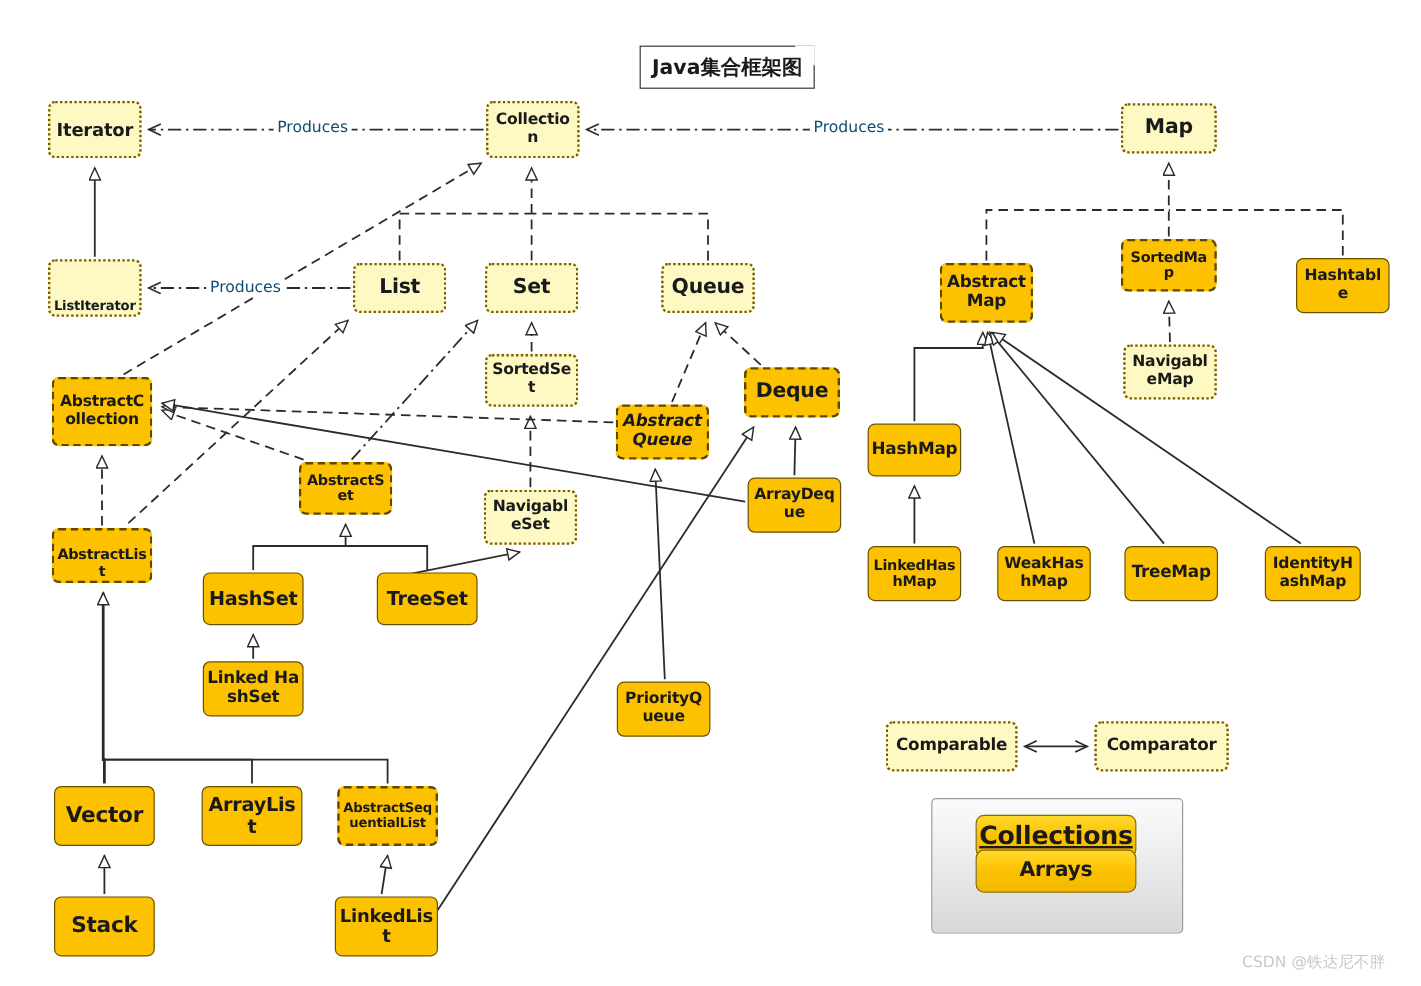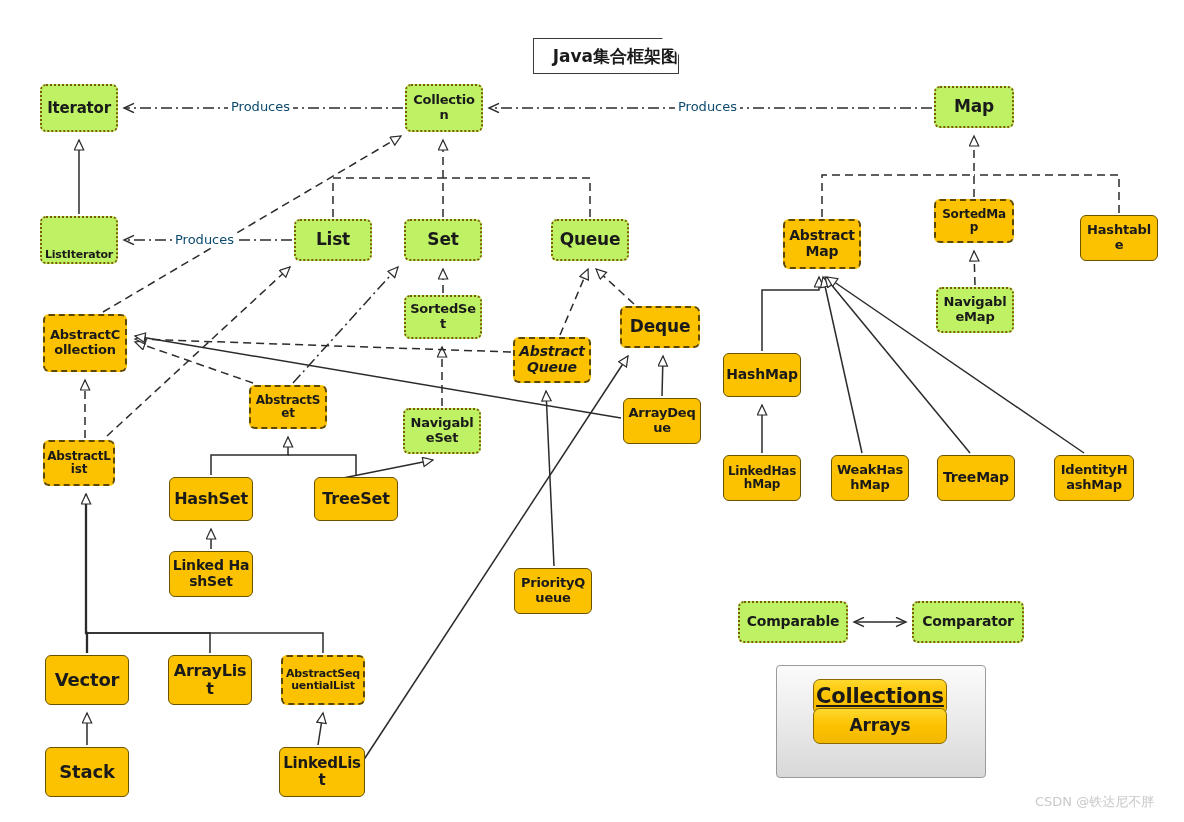--- a/index.html
+++ b/index.html
@@ -36,21 +36,21 @@
     line-height: 1.12;
     font-weight: bold;
     letter-spacing: -0.2px;
     word-break: break-all;
     padding: 1px 2px;
     z-index: 5;
   }
   
   .k-interface {
     border: 2px dotted #7a5c00;
-    background: #bef264;
+    background: #fef9c3;
   }
   
   .k-abstract {
     border: 2px dashed #5e4800;
   }
   
   .k-class {
     border: 1.6px solid #6b5200;
   }
   
@@ -67,21 +67,21 @@
     background: linear-gradient(to bottom, #fbfbfb 0%, #ececec 45%, #d8d8d8 100%);
     z-index: 3;
   }
   .title-note {
     position: absolute;
     box-sizing: border-box;
     background: #ffffff;
     border: 1.6px solid #3a3a3a;
     display: flex;
     align-items: center;
-    justify-content: flex-end;
+    justify-content: center;
     color: #1a1a1a;
     font-weight: bold;
     z-index: 6;
   }
   .title-note .fold {
     position: absolute;
     right: -1px;
     top: -1px;
     width: 0;
     height: 0;
@@ -227,21 +227,21 @@
       </div>
       <div class="node k-abstract" style="left: 249px; top: 385px; width: 78px; height: 44px; font-size: 12px;">
         <span>AbstractSet</span>
       </div>
       <div class="node k-class" style="left: 623px; top: 398px; width: 78px; height: 46px; font-size: 13px;">
         <span>ArrayDeque</span>
       </div>
       <div class="node k-interface" style="left: 403px; top: 408px; width: 78px; height: 46px; font-size: 13px;">
         <span>NavigableSet</span>
       </div>
-      <div class="node k-abstract" style="left: 43px; top: 440px; width: 72px; height: 46px; font-size: 12px;">
+      <div class="node k-abstract" style="left: 43px; top: 440px; width: 84px; height: 46px; font-size: 12px; align-items: flex-end;">
         <span>AbstractList</span>
       </div>
       <div class="node k-class" style="left: 937px; top: 455px; width: 78px; height: 46px; font-size: 14px;">
         <span>TreeMap</span>
       </div>
       <div class="node k-class" style="left: 831px; top: 455px; width: 78px; height: 46px; font-size: 13px;">
         <span>WeakHashMap</span>
       </div>
       <div class="node k-class" style="left: 1054px; top: 455px; width: 80px; height: 46px; font-size: 13px;">
         <span>IdentityHashMap</span>

